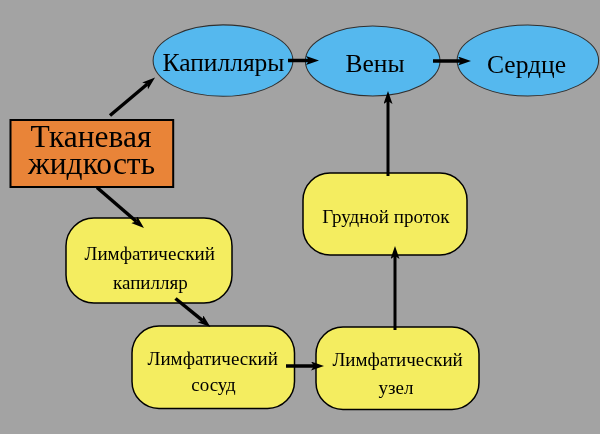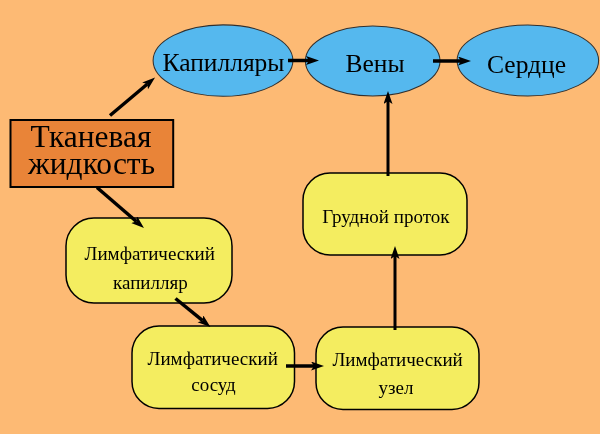--- a/index.html
+++ b/index.html
@@ -1,16 +1,16 @@
 <!DOCTYPE html>
 <html><head>
 <meta charset="utf-8">
 <style>
   html,body{margin:0;padding:0;background:#ffffff;}
-  #page{position:relative;width:600px;height:434px;background:#fdba74;overflow:hidden;}
+  #page{position:relative;width:600px;height:434px;background:#a3a3a3;overflow:hidden;}
   text{font-family:"Liberation Serif",serif;fill:#000000;}
 </style>
 </head>
 <body>
 <div id="page">
 <svg width="600" height="434" viewBox="0 0 600 434">
   <defs>
     <marker id="ah" markerUnits="userSpaceOnUse" markerWidth="15" markerHeight="10" refX="3" refY="4.5" orient="auto">
       <path d="M0,0 L13,4.5 L0,9 L3,4.5 Z" fill="#000000"></path>
     </marker>

